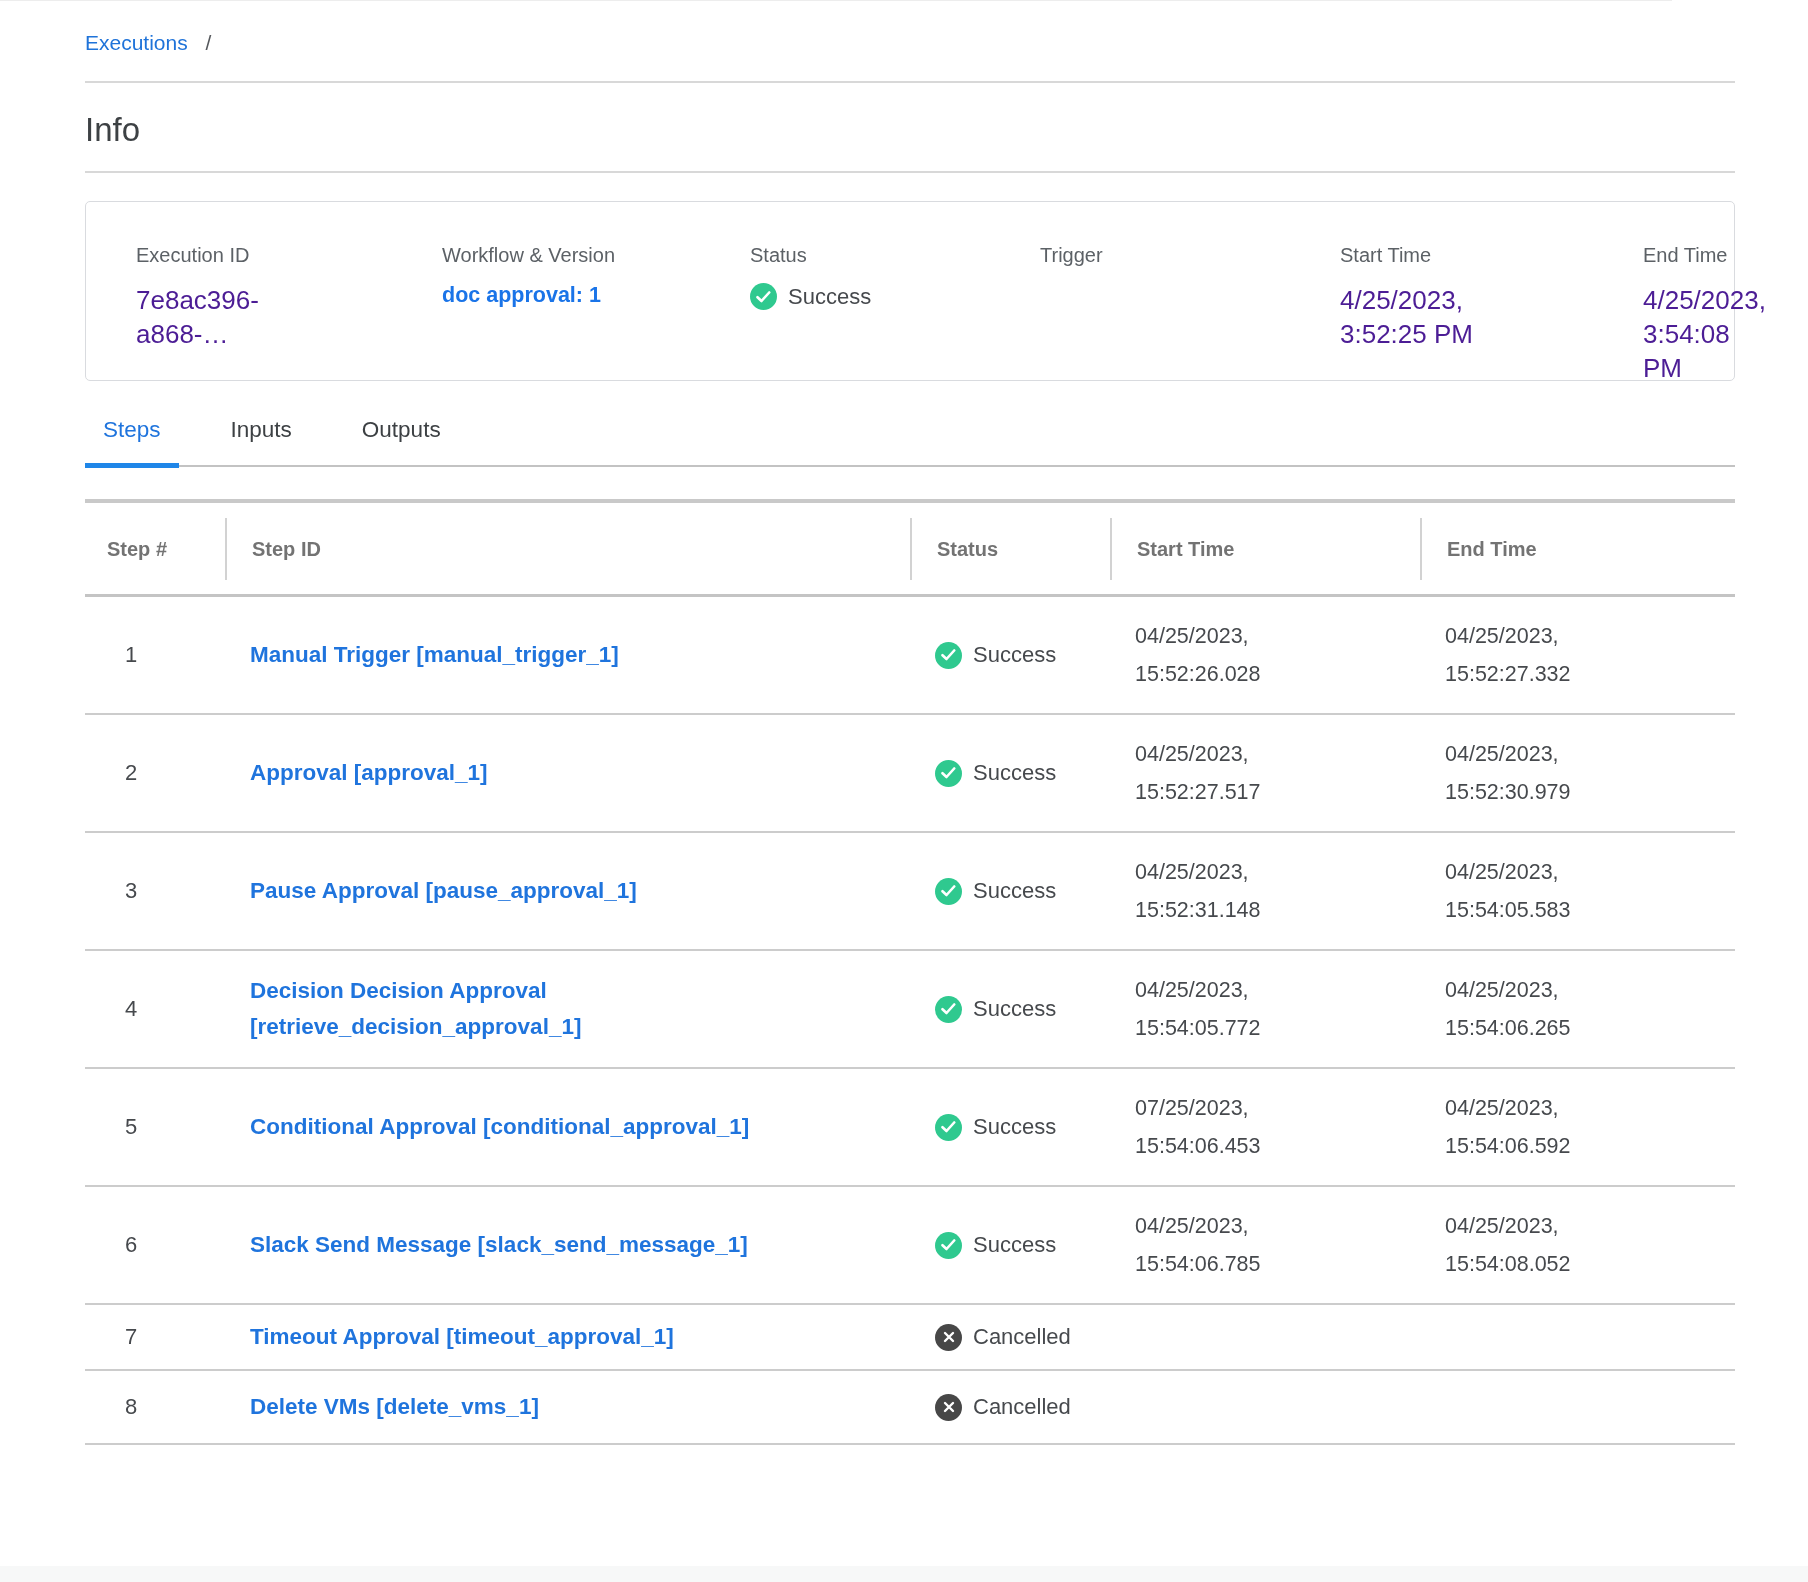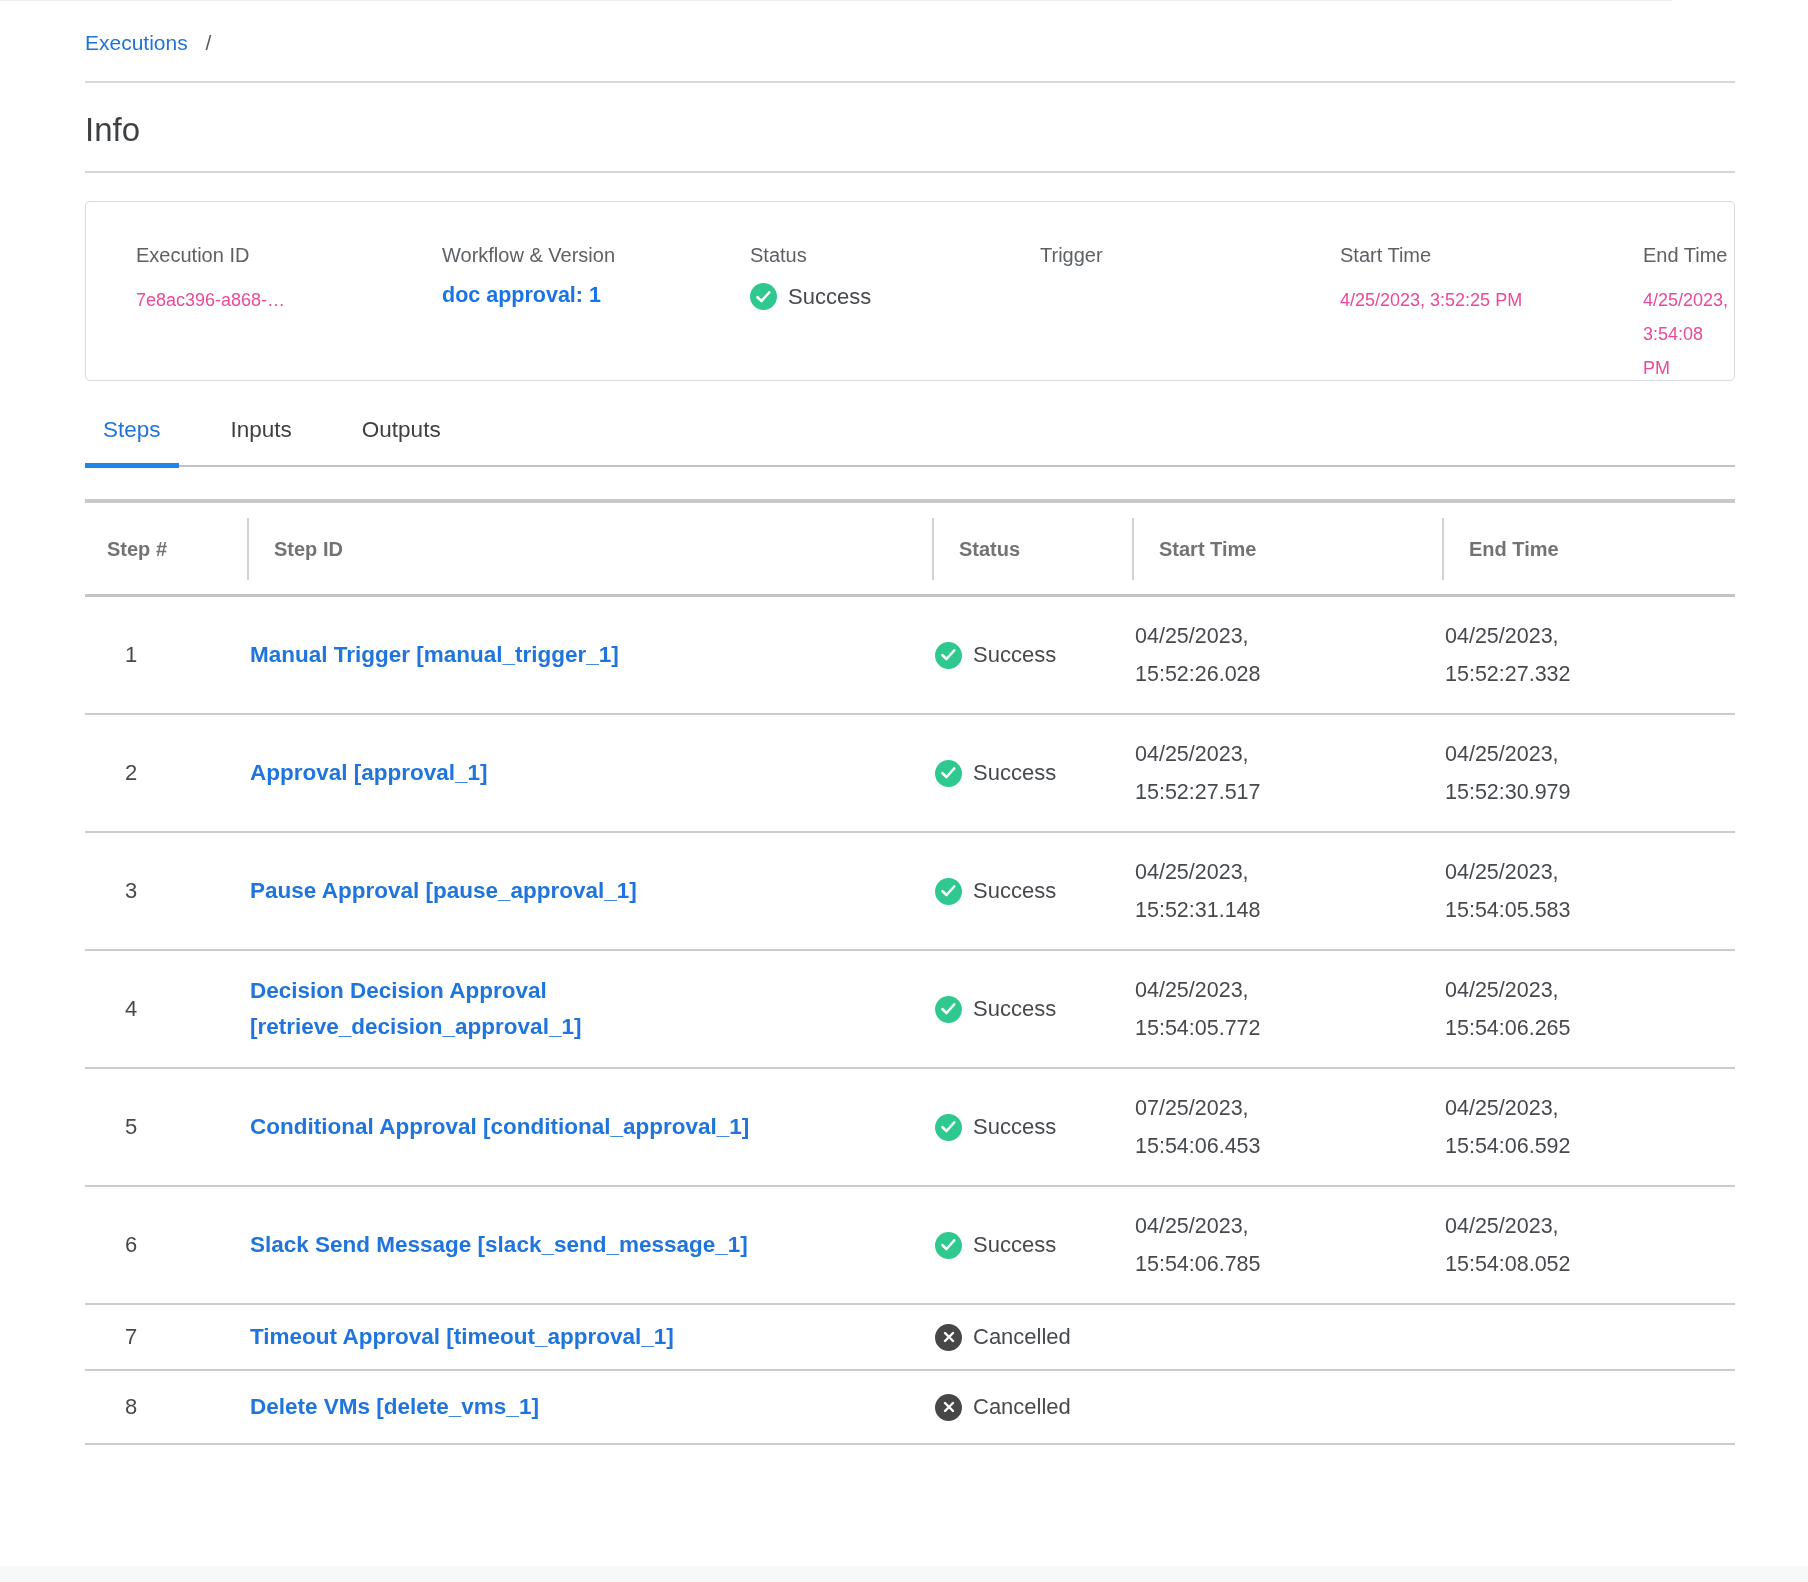--- a/index.html
+++ b/index.html
@@ -30,21 +30,21 @@
 
   .hr { border:none; border-top:2px solid #d8d8d8; margin-top:26px; }
 
   
   .info-title { margin-top:28px; font-size:33px; font-weight:400; color:#3d4144; }
   .info-hr { border:none; border-top:2px solid #d8d8d8; margin-top:22px; }
   .info-card { margin-top:28px; border:1px solid #d9dbdf; border-radius:5px; background:#fff;
                height:180px; display:grid; grid-template-columns:266px 268px 250px 260px 263px 1fr;
                padding:42px 20px 0 50px;gap:40px; }
   .field-label { font-size:20px; color:#5c6166; margin-bottom:16px; }
-  .field-value { font-size:18px; color:#ec4899; max-width:215px; line-height:34px; }
+  .field-value { font-size:26px; color:#4c1d95; max-width:215px; line-height:34px; }
   .field-link { font-size:21.5px; font-weight:700; color:#1a74e8; text-decoration:none; cursor:pointer; }
   .status-inline { display:flex; align-items:center; }
 
   
   .sicon { width:27px; height:27px; border-radius:50%; display:inline-flex; align-items:center;
            justify-content:center; margin-right:11px; flex:0 0 auto; }
   .sicon.ok { background:#2fc98f; }
   .sicon.cancel { background:#474747; }
   .sicon svg { display:block; }
   .status-word { font-size:22px; color:#46494d; }
@@ -55,21 +55,21 @@
          margin-right:22px; cursor:pointer; }
   .tab.active { color:#1f74dd; font-weight:400; }
   .tab.active::after { content:""; position:absolute; left:0; right:0; bottom:-3px; height:5px; background:#1f86e8; }
 
   
   .table { margin-top:32px; border-top:4px solid #c9c9c9; }
   .thead { display:grid; grid-template-columns:140px 685px 200px 310px 1fr; height:94px;
            border-bottom:3px solid #c4c4c4; align-items:center; }
   .th { font-size:20px; font-weight:700; color:#737373; padding-left:25px; line-height:30px; }
   .th.first { padding-left:22px; padding-right:28px; }
-  .th.bordered { border-left:2px solid #d2d2d2; height:62px; display:flex; align-items:center;margin-left:22px; }
+  .th.bordered { border-left:2px solid #d2d2d2; height:62px; display:flex; align-items:center; }
   .trow { display:grid; grid-template-columns:140px 685px 200px 310px 1fr; align-items:center;
           border-bottom:2px solid #cccccc; }
   .trow.h118 { height:118px; }
   .trow.h66 { height:66px; }
   .trow.h74 { height:74px; }
   .c { padding-left:25px; }
   .c.c1 { padding-left:40px; font-size:22px; color:#46494d; }
   .slink { font-size:22.5px; font-weight:700; color:#1f74dd; text-decoration:none; cursor:pointer;
            display:inline-block; max-width:600px; line-height:36px; }
   .c.c3 { display:flex; align-items:center; }

